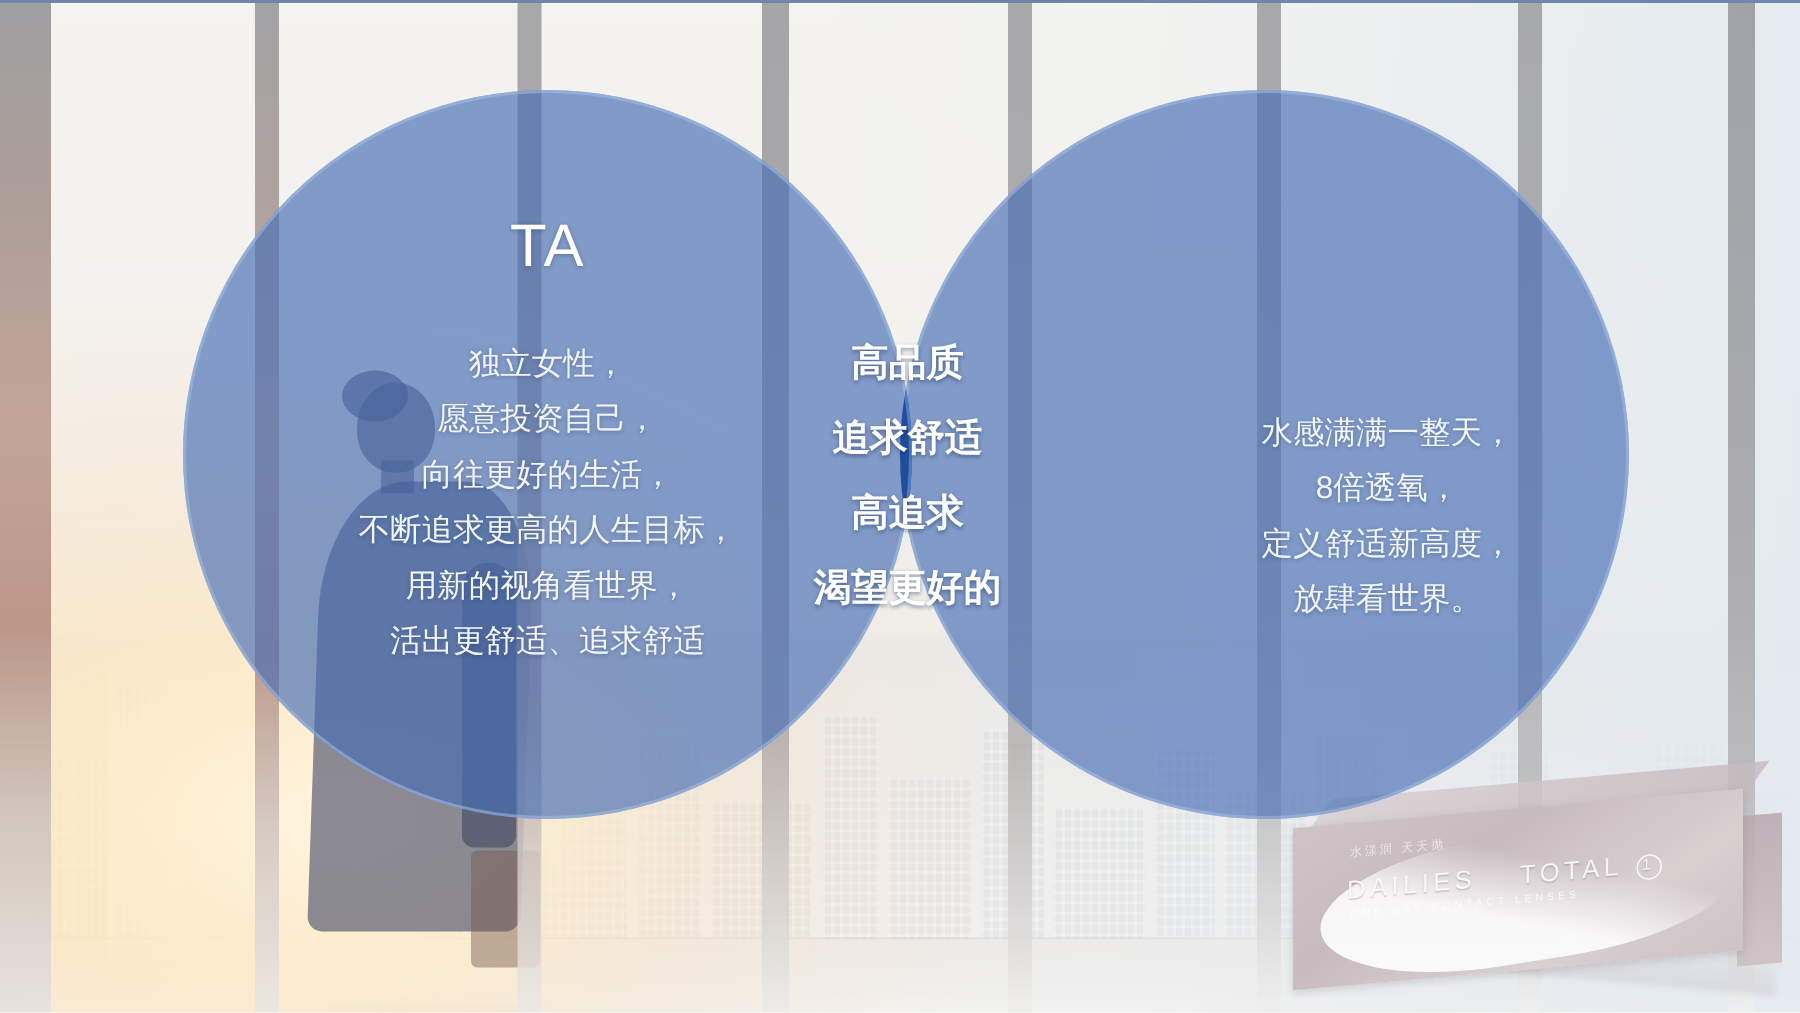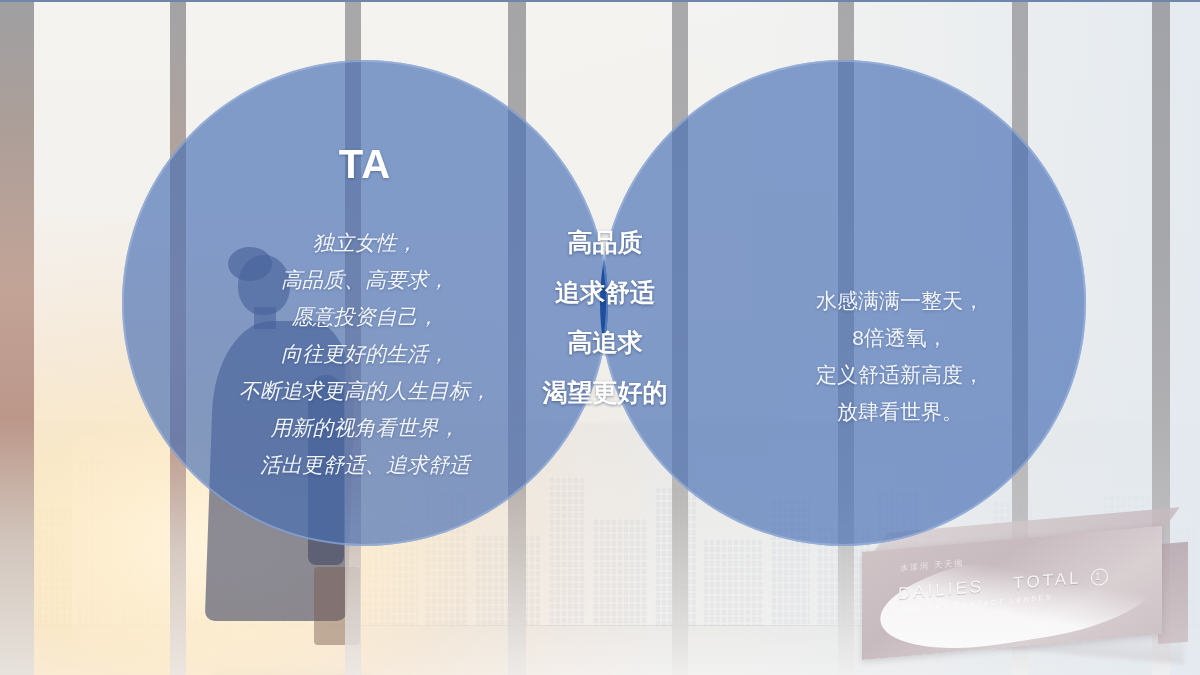--- a/index.html
+++ b/index.html
@@ -130,34 +130,34 @@
   }
   .lens-inner{
     position:absolute;left:-478px;top:0;width:486px;height:486px;
     border-radius:50%;
     background:#1f4e9c;
     box-shadow:inset 0 0 0 2px rgba(120,160,220,.55);
   }
 
   
   .heading{
-    position:absolute;color:#ffffff;font-weight:bold;font-size:40px;letter-spacing:1px;
+    position:absolute;color:#ffffff;font-weight:normal;font-size:40px;letter-spacing:1px;
     text-shadow:0 1px 3px rgba(20,40,80,.35);
     text-align:center;white-space:nowrap;
   }
   #ta-heading{left:268px;top:140px;width:194px;}
   #product-heading{left:730px;top:140px;width:230px;}
 
   .body-text{
     position:absolute;color:#f2f5fb;font-size:21px;line-height:37px;text-align:center;
     text-shadow:0 1px 3px rgba(20,40,80,.30);
     white-space:nowrap;
   }
-  #ta-body{left:145px;top:222px;width:440px;font-style:italic;}
-  #product-body{left:680px;top:268px;width:440px;margin-top:12px;}
+  #ta-body{left:145px;top:222px;width:440px;}
+  #product-body{left:705px;top:268px;width:440px;}
 
   #center-body{
     position:absolute;left:518px;top:215px;width:174px;
     color:#ffffff;font-weight:bold;font-size:25px;line-height:50px;text-align:center;
     text-shadow:0 1px 3px rgba(10,30,70,.45);
     white-space:nowrap;
   }
   .line{display:block;}
 </style>
 </head>
@@ -297,21 +297,20 @@
     <div class="circle" id="circle-right"></div>
     <div class="lens">
       <div class="lens-inner"></div>
     </div>
   </div>
 
   <div class="heading" id="ta-heading">TA</div>
 
   <div class="body-text" id="ta-body">
     <span class="line">独立女性，</span>
-    <span class="line">高品质、高要求，</span>
     <span class="line">愿意投资自己，</span>
     <span class="line">向往更好的生活，</span>
     <span class="line">不断追求更高的人生目标，</span>
     <span class="line">用新的视角看世界，</span>
     <span class="line">活出更舒适、追求舒适</span>
   </div>
 
 
   <div class="body-text" id="product-body">
     <span class="line">水感满满一整天，</span>

